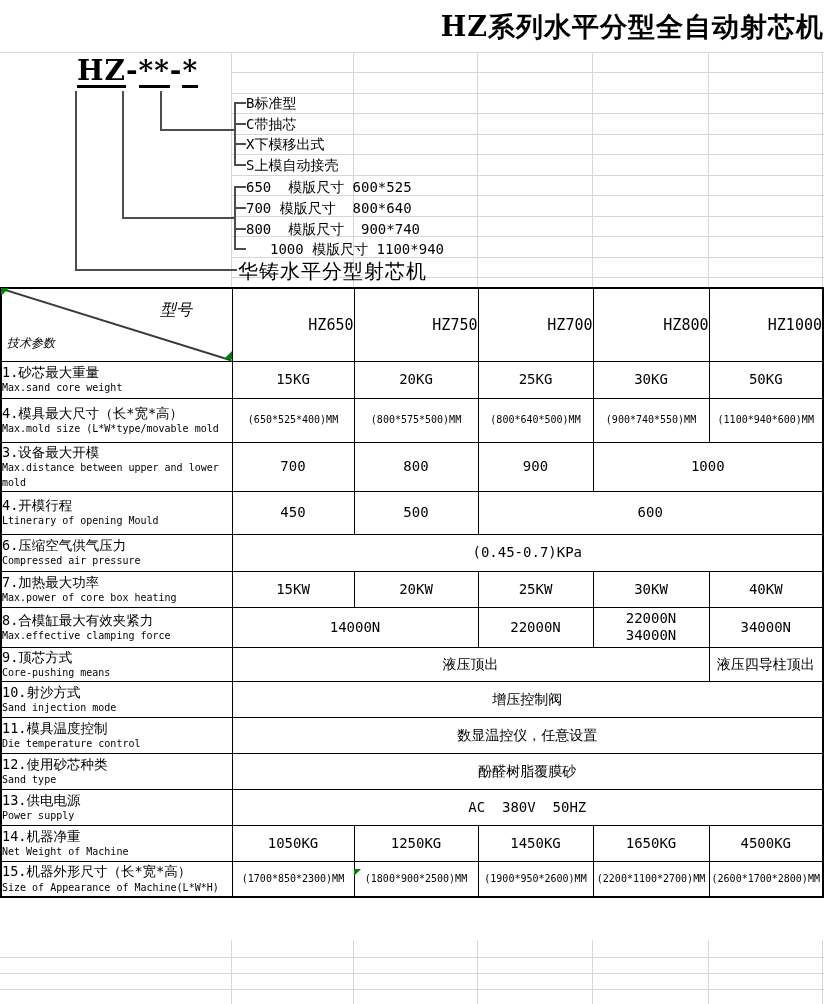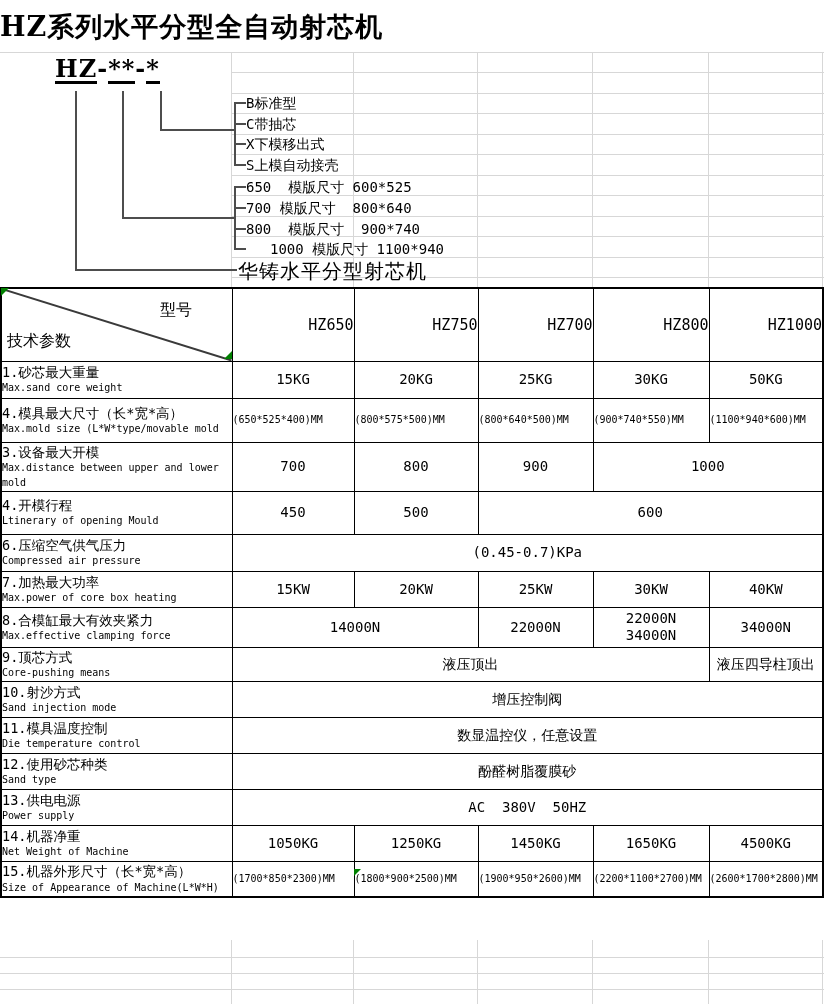--- a/index.html
+++ b/index.html
@@ -1,45 +1,45 @@
 <!DOCTYPE html>
 <html><head>
 <meta charset="utf-8">
 <style>
   html,body{margin:0;padding:0;background:#fff;}
   .page{position:relative;width:824px;height:1004px;background:#fff;overflow:hidden;
         font-family:"DejaVu Sans Mono","Liberation Mono",monospace;color:#000;}
   
   .gl{position:absolute;background:#d7d7d7;}
   
-  .title{position:absolute;top:9px;left:0;width:824px;text-align:left;
+  .title{position:absolute;top:9px;left:0;width:824px;text-align:right;
          font-family:"DejaVu Serif","Liberation Serif",serif;
          font-weight:bold;font-size:27px;letter-spacing:1px;}
   
-  .model-code{position:absolute;left:55px;top:54px;
+  .model-code{position:absolute;left:77px;top:54px;
               font-family:"DejaVu Serif","Liberation Serif",serif;
-              font-weight:bold;font-size:24px;letter-spacing:1px;white-space:nowrap;}
+              font-weight:bold;font-size:28px;letter-spacing:1px;white-space:nowrap;}
   .model-code .u{display:inline-block;border-bottom:3px solid #000;line-height:1.05;}
   .cline{position:absolute;background:#4d4d4d;}
   .opt{position:absolute;left:246px;font-size:14px;line-height:18px;white-space:pre;}
   .series{position:absolute;left:238px;top:258px;font-size:20px;letter-spacing:1px;}
   
   table.spec{position:absolute;left:0;top:287px;width:822px;border-collapse:collapse;
              table-layout:fixed;border:2px solid #000;}
   table.spec td,table.spec th{border:1px solid #000;padding:0;overflow:hidden;}
-  th.corner{position:relative;}
+  th.corner{position:relative;font-style:italic;}
   th.corner svg{position:absolute;left:0;top:0;width:100%;height:100%;}
   .corner-top{position:absolute;left:158px;top:11px;font-size:16px;font-weight:normal;}
-  .corner-bottom{position:absolute;left:5px;bottom:9px;font-size:16px;font-weight:normal;text-align:center;}
+  .corner-bottom{position:absolute;left:5px;bottom:9px;font-size:12px;font-weight:normal;text-align:center;}
   th.model{font-size:15px;font-weight:normal;text-align:right;}
   td.label{vertical-align:middle;padding:1px 2px 1px 3px;}
   td.label .cn{font-size:13.5px;line-height:1.35;white-space:nowrap;}
   td.label .en{font-size:10px;letter-spacing:0;line-height:1.45;}
   td.val{text-align:center;vertical-align:middle;font-size:14px;line-height:1.2;white-space:pre-wrap;}
-  td.val.dim{text-align:left;font-size:10px;padding-left:0;white-space:nowrap;}
+  td.val.dim{text-align:center;font-size:10px;padding-left:0;white-space:nowrap;}
   
   .flag-tl{position:absolute;width:0;height:0;border-top:8px solid #008000;border-right:8px solid transparent;}
   .flag-br{position:absolute;width:0;height:0;border-bottom:8px solid #008000;border-left:8px solid transparent;}
 </style>
 </head>
 <body>
 
 <div class="page">
 
   <div id="gridlines">

